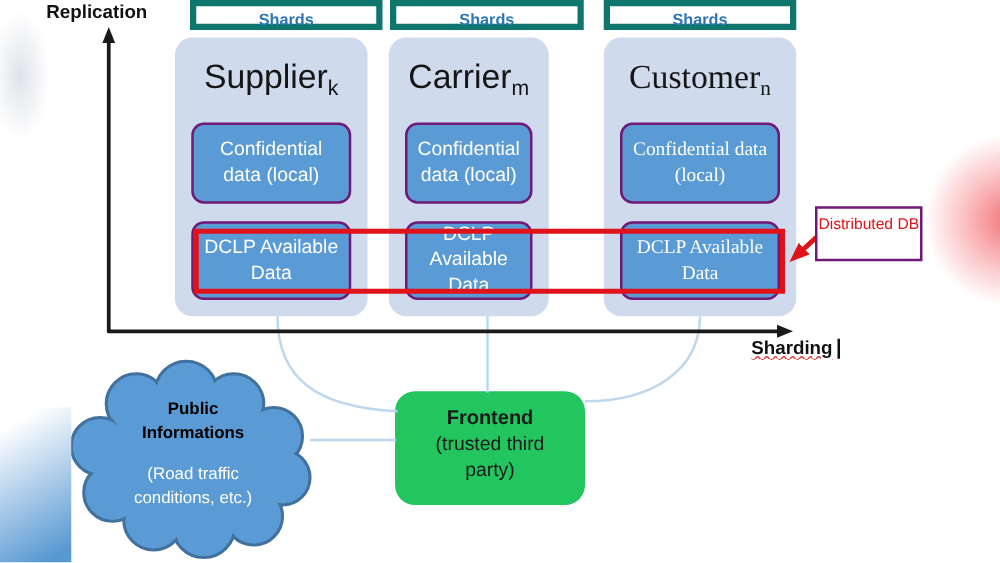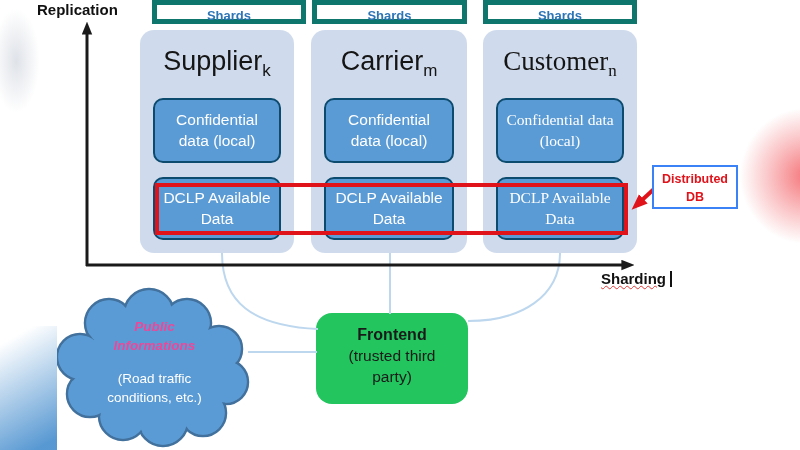--- a/index.html
+++ b/index.html
@@ -12,38 +12,38 @@
     background:linear-gradient(150deg, rgba(91,155,213,0) 12%, rgba(79,147,208,0.95) 92%);}
   .fx-red{position:absolute;left:740px;top:108px;width:132px;height:136px;
     background:radial-gradient(closest-side, rgba(237,28,36,0.60), rgba(237,28,36,0.28) 52%, rgba(237,28,36,0) 100%);}
   
   .shards{position:absolute;top:0;height:24px;background:#ffffff;border:5px solid #0f766e;
     box-sizing:border-box;color:#2E75B6;font-weight:bold;font-size:13px;text-align:center;line-height:22px;}
   
   .col{position:absolute;top:30px;height:223px;background:#CFDBEC;border-radius:14px;}
   .col-title{text-align:center;padding-top:15px;font-size:27px;line-height:32px;color:#151515;}
   .col-title sub{font-size:17px;}
-  .inner-box{position:absolute;left:13px;right:13px;background:#5B9BD5;border:2px solid #0c4a6e;
+  .inner-box{position:absolute;left:13px;right:13px;background:#5B9BD5;border:2px solid #701a75;
     border-radius:10px;color:#ffffff;font-size:15.5px;line-height:1.32;text-align:center;
     display:flex;align-items:center;justify-content:center;box-sizing:border-box;padding:2px 6px;}
   .box-conf{top:68px;height:65px;}
   .box-dclp{top:147px;height:63px;}
   
   .red-rect{position:absolute;left:155px;top:183px;width:473px;height:52px;
     border:4px solid #E0131B;box-sizing:border-box;}
   .ann-box{position:absolute;left:652px;top:165px;width:86px;height:44px;background:#ffffff;
-    border:2px solid #3b82f6;box-sizing:border-box;color:#E0131B;font-weight:bold;font-size:12.5px;
+    border:2px solid #701a75;box-sizing:border-box;color:#E0131B;font-weight:normal;font-size:12.5px;
     line-height:18px;text-align:center;padding-top:3px;}
   
   .frontend{position:absolute;left:316px;top:313px;width:152px;height:91px;background:#22c55e;
     border-radius:16px;box-sizing:border-box;text-align:center;font-size:15.5px;line-height:1.35;padding:11px 12px 0;}
   .frontend .t{font-weight:bold;font-size:16px;}
   
   .cloud-text{position:absolute;left:57px;top:317px;width:195px;text-align:center;font-size:13.5px;line-height:19px;}
-  .cloud-text .dark{width:112px;margin:0 auto;color:#ec4899;font-weight:bold;font-style:italic;}
+  .cloud-text .dark{width:112px;margin:0 auto;color:#000000;font-weight:bold;}
   .cloud-text .light{width:128px;margin:14px auto 0;color:#ffffff;}
   
   .lbl{position:absolute;font-weight:bold;font-size:15px;color:#111;text-align:right;}
   .lbl-replication{left:37px;top:1px;}
   .lbl-sharding{left:601px;top:270px;
     text-decoration:underline;text-decoration-style:wavy;text-decoration-color:#e03a3a;text-decoration-thickness:1px;}
   .cursor-bar{display:inline-block;width:1.5px;height:16px;background:#111;margin-left:2px;vertical-align:-3px;}
   .overlay-svg{position:absolute;left:0;top:0;}
 </style>
 </head>
@@ -67,21 +67,21 @@
   <div class="col" style="left:140px;width:154px;">
     <div class="col-title"><span>Supplier</span><sub>k</sub></div>
     <div class="inner-box box-conf">
       <span>Confidential data (local)</span>
     </div>
     <div class="inner-box box-dclp">
       <span>DCLP Available Data</span>
     </div>
   </div>
 
-  <div class="col" style="left:311px;width:156px;">
+  <div class="col" style="left:311px;width:128px;">
     <div class="col-title"><span>Carrier</span><sub>m</sub></div>
     <div class="inner-box box-conf">
       <span>Confidential data (local)</span>
     </div>
     <div class="inner-box box-dclp">
       <span>DCLP Available Data</span>
     </div>
   </div>
 
   <div class="col" style="left:483px;width:154px;font-family:Liberation Serif, serif;">

